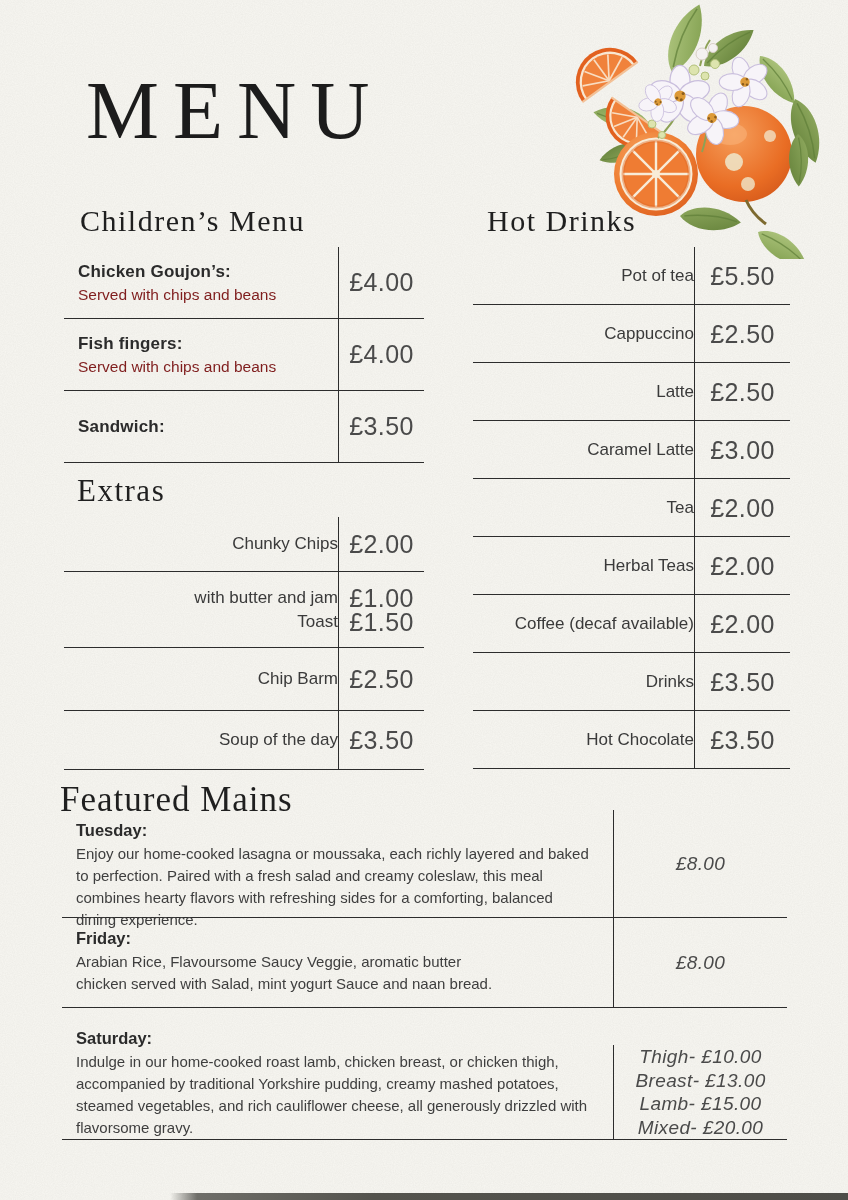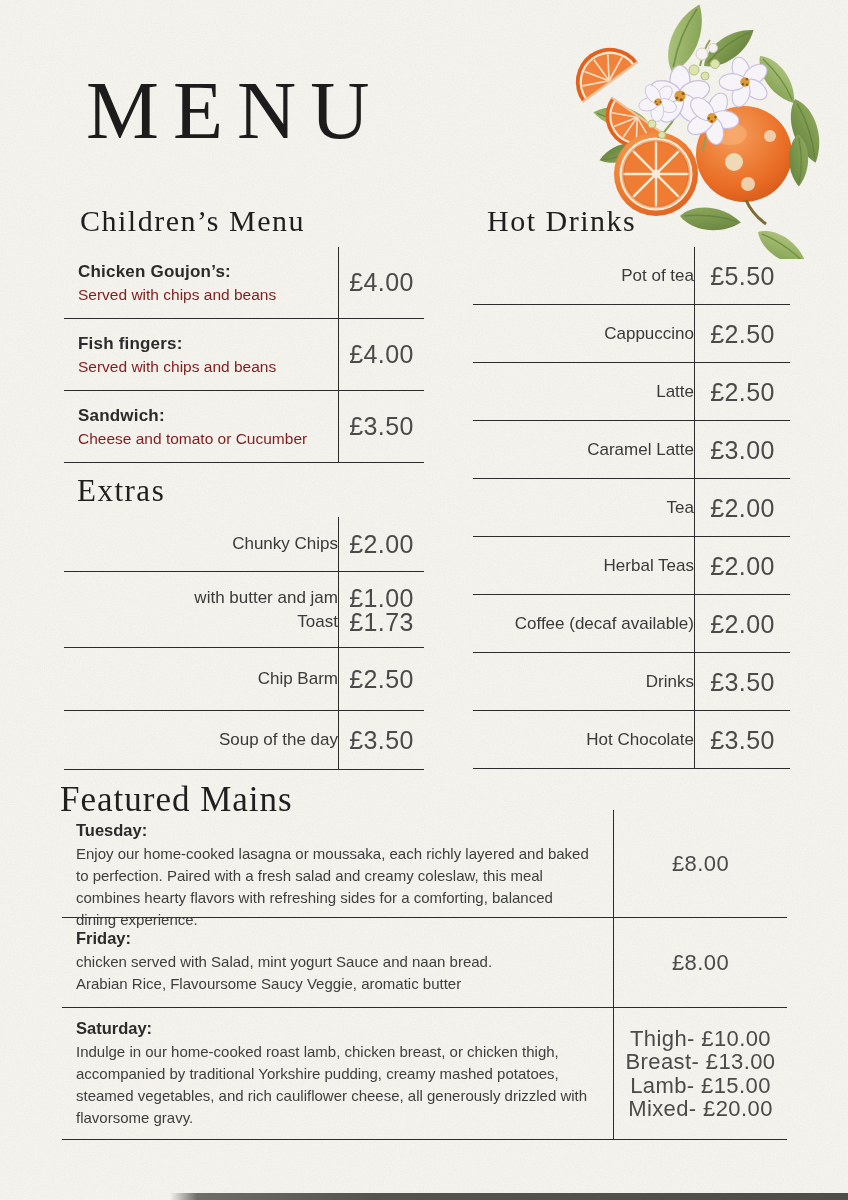--- a/index.html
+++ b/index.html
@@ -49,23 +49,23 @@
   .price-lines{line-height:24px;}
 
   .hot{left:473px;top:247px;width:317px;}
   .hot .mrow{height:58px;}
   .hot .price-cell{width:96px;}
   .hot .item-lines{font-size:17px;}
 
   .feat{left:62px;top:810px;width:725px;}
   .feat .mrow:nth-of-type(1){height:108px;}
   .feat .mrow:nth-of-type(2){height:90px;}
-  .feat .mrow:nth-of-type(3){height:132px;}
+  .feat .mrow:nth-of-type(3){height:132px;align-items:flex-end;}
   .feat .name-cell{justify-content:flex-start;padding:11px 12px 0 14px;}
-  .feat .price-cell{width:174px;font-size:22px;}
+  .feat .price-cell{width:174px;font-size:19px;font-style:italic;}
   .feat .price-cell .price-lines{line-height:23.5px;}
   .day-name{font-size:16.5px;font-weight:bold;color:#2b2b2b;margin-bottom:3px;}
   .day-desc{font-size:15px;color:#3e3e3e;line-height:22px;max-width:520px;}
 
   .bottom-edge{
     position:absolute;left:170px;right:0;bottom:0;height:7px;z-index:3;
     background:linear-gradient(to right, rgba(78,77,72,0), rgba(78,77,72,.8) 4%, #54534d 30%, #4e4d48);
   }
 </style>
 </head>
@@ -204,21 +204,20 @@
         <div class="name-cell">
           <div class="item-name">Fish fingers:</div>
           <div class="item-desc">Served with chips and beans</div>
         </div>
         <div class="price-cell">£4.00</div>
       </div>
 
       <div class="mrow">
         <div class="name-cell">
           <div class="item-name">Sandwich:</div>
-          <div class="item-desc">Cheese and tomato or Cucumber</div>
         </div>
         <div class="price-cell">£3.50</div>
       </div>
     </div>
 
   <div class="sec-h h-extras">Extras</div>
   <div class="tbl extras">
 
       <div class="mrow">
         <div class="name-cell">
@@ -236,21 +235,21 @@
       <div class="mrow">
         <div class="name-cell">
           <div class="item-lines">
             <div>with butter and jam</div>
             <div>Toast</div>
           </div>
         </div>
         <div class="price-cell">
           <div class="price-lines">
             <div>£1.00</div>
-            <div>£1.73</div>
+            <div>£1.50</div>
           </div>
         </div>
       </div>
 
       <div class="mrow">
         <div class="name-cell">
           <div class="item-lines">
             <div>Chip Barm</div>
           </div>
         </div>
@@ -410,22 +409,22 @@
           <div class="price-lines">
             <div>£8.00</div>
           </div>
         </div>
       </div>
 
       <div class="mrow">
         <div class="name-cell">
           <div class="day-name">Friday:</div>
           <div class="day-desc">
+            <div>Arabian Rice, Flavoursome Saucy Veggie, aromatic butter</div>
             <div>chicken served with Salad, mint yogurt Sauce and naan bread.</div>
-            <div>Arabian Rice, Flavoursome Saucy Veggie, aromatic butter</div>
           </div>
         </div>
         <div class="price-cell">
           <div class="price-lines">
             <div>£8.00</div>
           </div>
         </div>
       </div>
 
       <div class="mrow">

